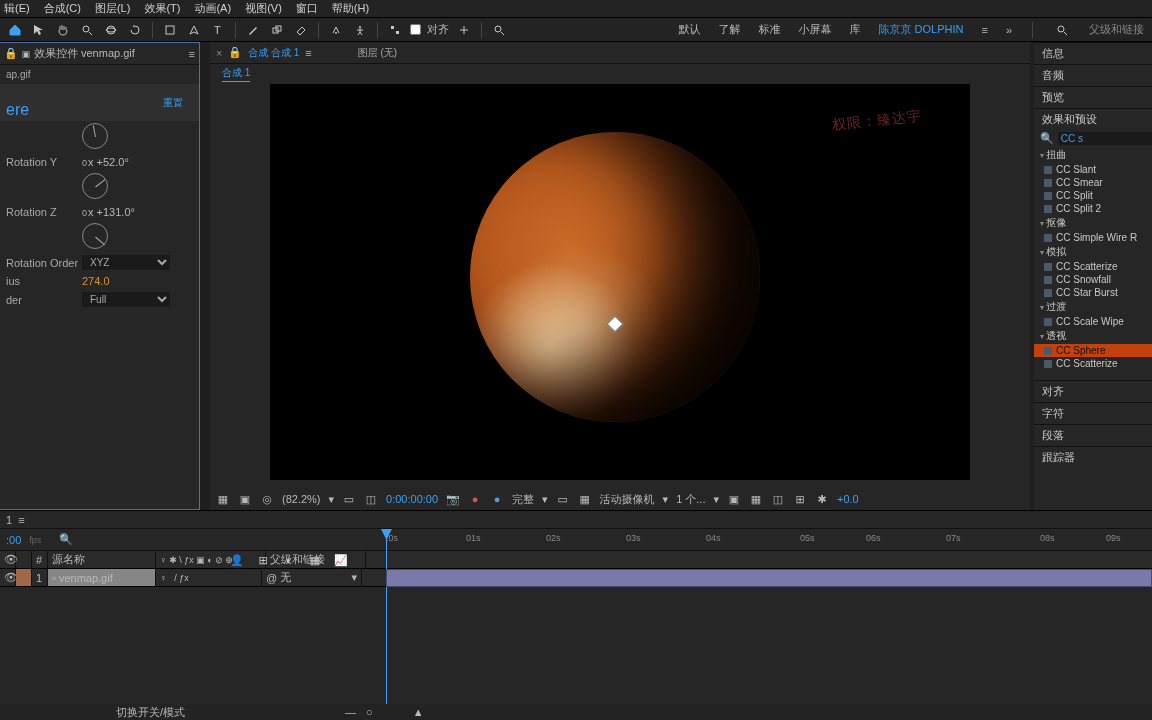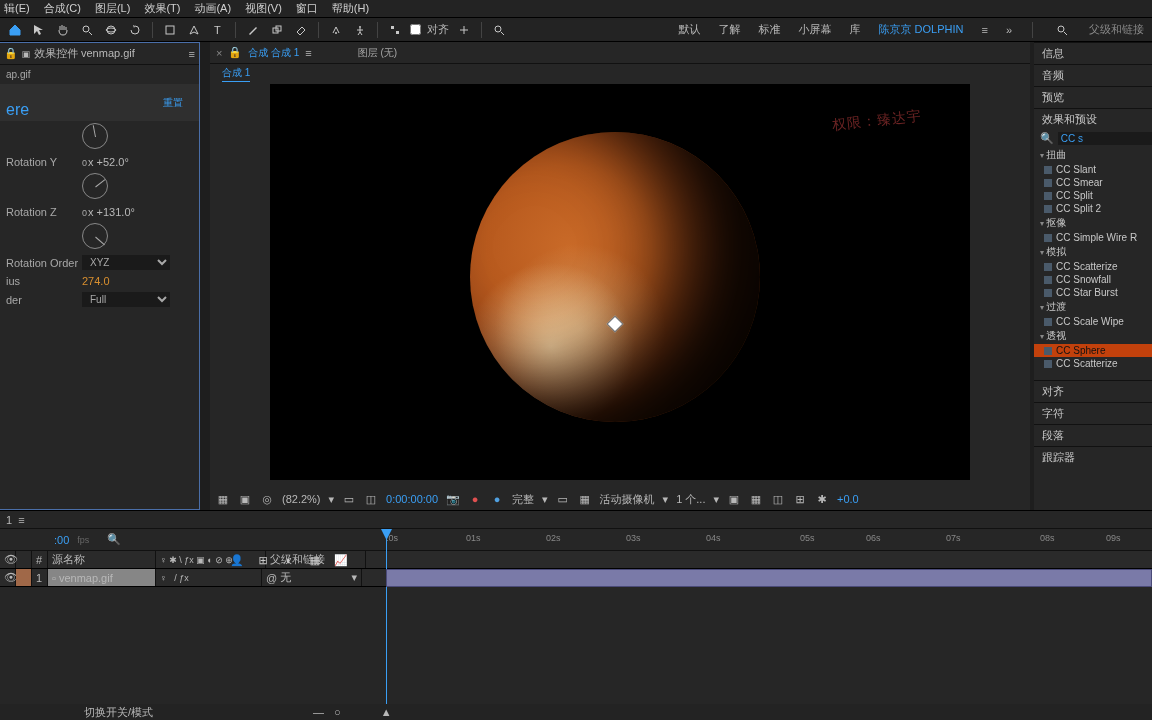--- a/index.html
+++ b/index.html
@@ -56,30 +56,30 @@
 .r-search { display:flex; align-items:center; padding:2px 6px; gap:4px; }
 .r-search input { flex:1; background:#1a1a1a; border:none; color:#3a9ff5; font-size:10px; padding:1px 3px; }
 .r-cat { padding:1px 6px; font-size:10px; color:#c8c8c8; }
 .r-cat::before { content:"▾ "; font-size:8px; color:#888; }
 .r-item { padding:1px 6px 1px 22px; font-size:10px; color:#c8c8c8; position:relative; white-space:nowrap; overflow:hidden; }
 .r-item::before { content:""; position:absolute; left:10px; top:3px; width:8px; height:8px; background:#4a5a6a; }
 .r-item.sel { background:#c2410c; color:#111; }
 .timeline { position:absolute; left:0; right:0; top:468px; bottom:0; background:#262626; border-top:1px solid #000; }
 .tl-head { height:18px; display:flex; align-items:center; padding:0 6px; border-bottom:1px solid #111; }
 .tl-time-row { height:22px; display:flex; align-items:center; padding:0 6px; gap:8px; border-bottom:1px solid #111; position:relative; }
-.tl-time-row .cur-time { color:#3a9ff5; font-size:11px;margin-left:48px; }
+.tl-time-row .cur-time { color:#3a9ff5; font-size:11px; }
 .tl-cols { height:18px; display:flex; align-items:center; border-bottom:1px solid #000; background:#2a2a2a; font-size:10px; }
 .tl-layer-row { height:18px; display:flex; align-items:center; background:#2a2a2a; border-bottom:1px solid #000; font-size:10px; }
 .tl-cell { padding:0 4px; border-right:1px solid #111; height:100%; display:flex; align-items:center; }
 .tl-ruler { position:absolute; left:386px; right:0; top:18px; height:22px; }
 .tl-tick { position:absolute; top:4px; font-size:9px; color:#888; }
 .tl-playhead { position:absolute; left:386px; top:18px; width:1px; height:190px; background:#3a9ff5; }
 .tl-playhead::before { content:""; position:absolute; left:-5px; top:0; width:11px; height:11px; background:#3a9ff5; clip-path:polygon(0 0,100% 0,50% 100%); }
 .tl-track { position:absolute; left:386px; right:0; top:58px; height:18px; background:#7a7aa8; border:1px solid #4a4a78; }
-.tl-footer { position:absolute; left:0; bottom:0; height:16px; right:0; background:#232323; display:flex; align-items:center; padding-left:84px; font-size:10px; color:#888; }
+.tl-footer { position:absolute; left:0; bottom:0; height:16px; right:0; background:#232323; display:flex; align-items:center; padding-left:116px; font-size:10px; color:#888; }
 .tl-icons-right { position:absolute; left:228px; top:22px; display:flex; gap:8px; }
 svg { display:block; }
 </style>
 </head>
 <body>
 
 <div class="menubar">
   <span>辑(E)</span>
   <span>合成(C)</span>
   <span>图层(L)</span>

